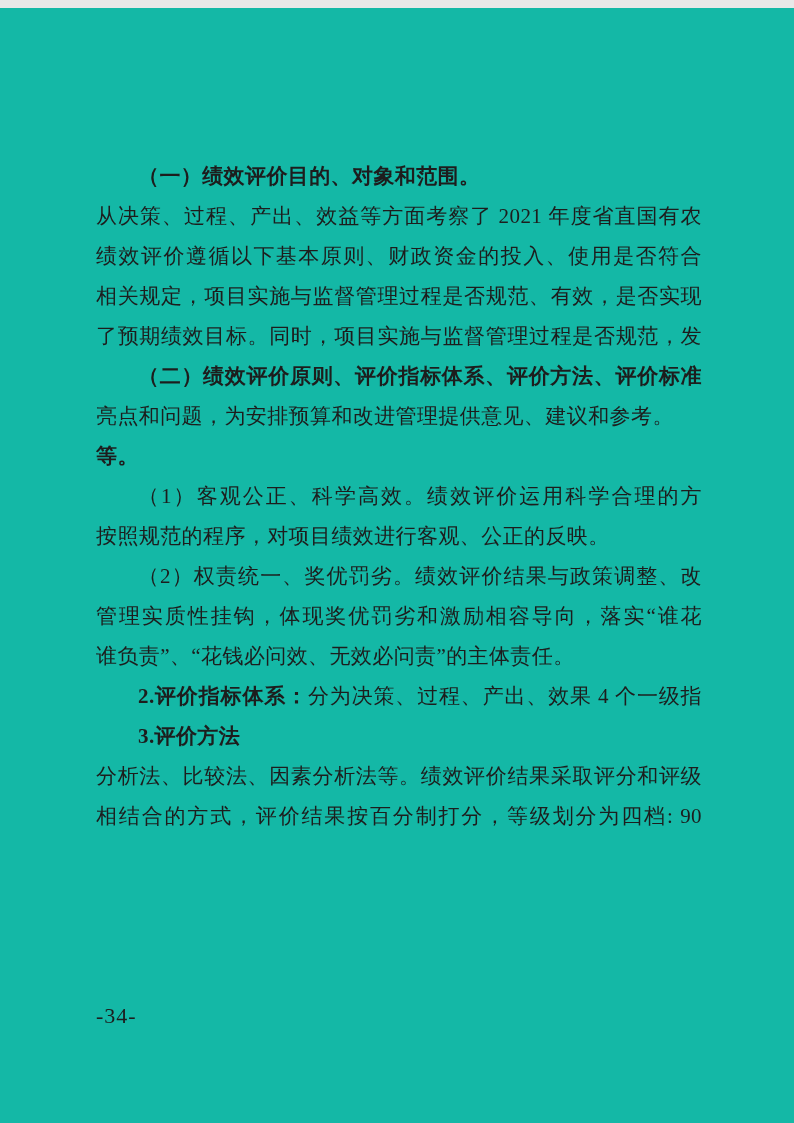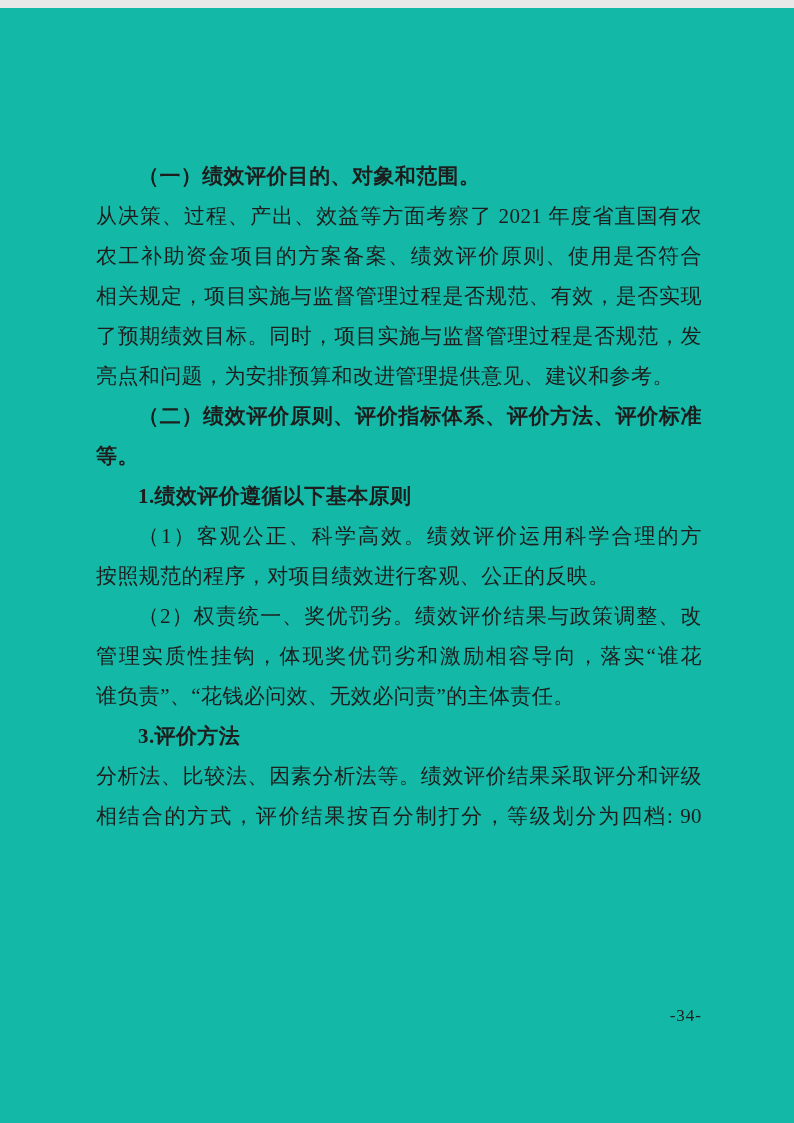--- a/index.html
+++ b/index.html
@@ -41,52 +41,52 @@
     text-indent: 42px;
   }
   .bold {
     font-weight: 700;
   }
   .pagenum-row {
     position: absolute;
     left: 96px;
     top: 988px;
     width: 606px;
-    text-align: right;
-    font-size: 17px;
+    text-align: left;
+    font-size: 22px;
     line-height: 40px;
     letter-spacing: 1px;
   }
 </style>
 </head>
 <body>
 
 <div class="page">
   <div class="content">
 
     <div class="line bold indent">（一）绩效评价目的、对象和范围。</div>
 
     <div class="line fill">从决策、过程、产出、效益等方面考察了 2021 年度省直国有农场</div>
-    <div class="line fill">农工补助资金项目的方案备案、绩效评价原则、使用是否符合</div>
+    <div class="line fill">绩效评价遵循以下基本原则、财政资金的投入、使用是否符合</div>
     <div class="line fill">相关规定，项目实施与监督管理过程是否规范、有效，是否实现</div>
     <div class="line fill">了预期绩效目标。同时，项目实施与监督管理过程是否规范，发现</div>
+    <div class="line bold indent fill">（二）绩效评价原则、评价指标体系、评价方法、评价标准</div>
+
     <div class="line">亮点和问题，为安排预算和改进管理提供意见、建议和参考。</div>
-
-    <div class="line bold indent fill">（二）绩效评价原则、评价指标体系、评价方法、评价标准</div>
     <div class="line bold">等。</div>
 
-    <div class="line bold indent">1.绩效评价遵循以下基本原则</div>
 
     <div class="line indent fill">（1）客观公正、科学高效。绩效评价运用科学合理的方法，</div>
     <div class="line">按照规范的程序，对项目绩效进行客观、公正的反映。</div>
 
     <div class="line indent fill">（2）权责统一、奖优罚劣。绩效评价结果与政策调整、改进</div>
     <div class="line fill">管理实质性挂钩，体现奖优罚劣和激励相容导向，落实“谁花钱、</div>
     <div class="line">谁负责”、“花钱必问效、无效必问责”的主体责任。</div>
 
+    <div class="line indent fill"><span class="bold">2.评价指标体系：</span><span>分为决策、过程、产出、效果 4 个一级指</span></div>
 
     <div class="line bold indent">3.评价方法</div>
 
     <div class="line fill">分析法、比较法、因素分析法等。绩效评价结果采取评分和评级</div>
     <div class="line fill">相结合的方式，评价结果按百分制打分，等级划分为四档: 90（含）</div>
 
   </div>
 
   <div class="pagenum-row">-34-</div>
 </div>

